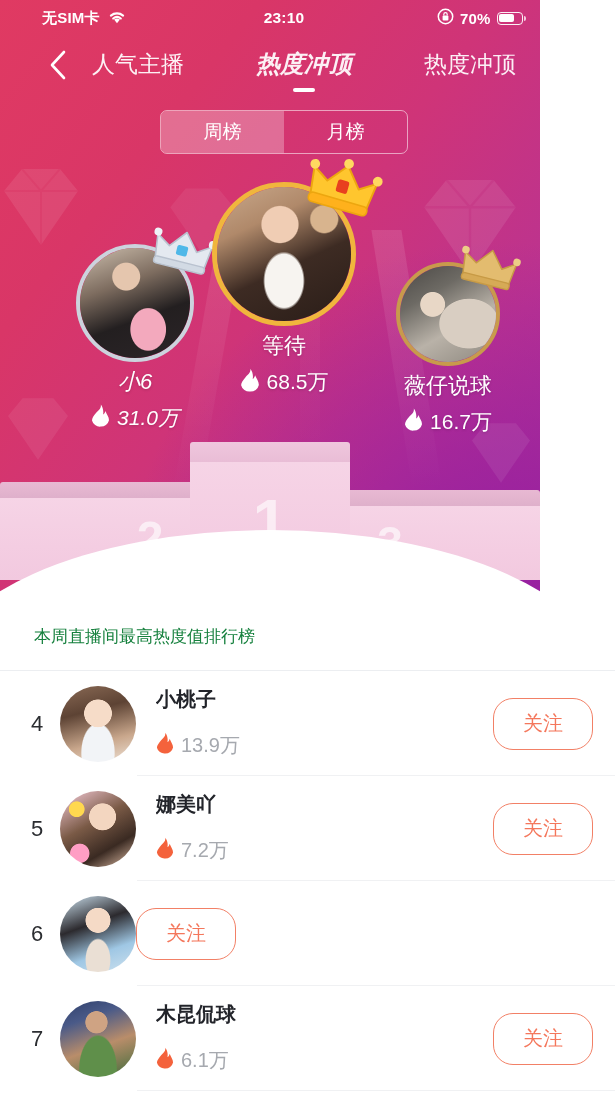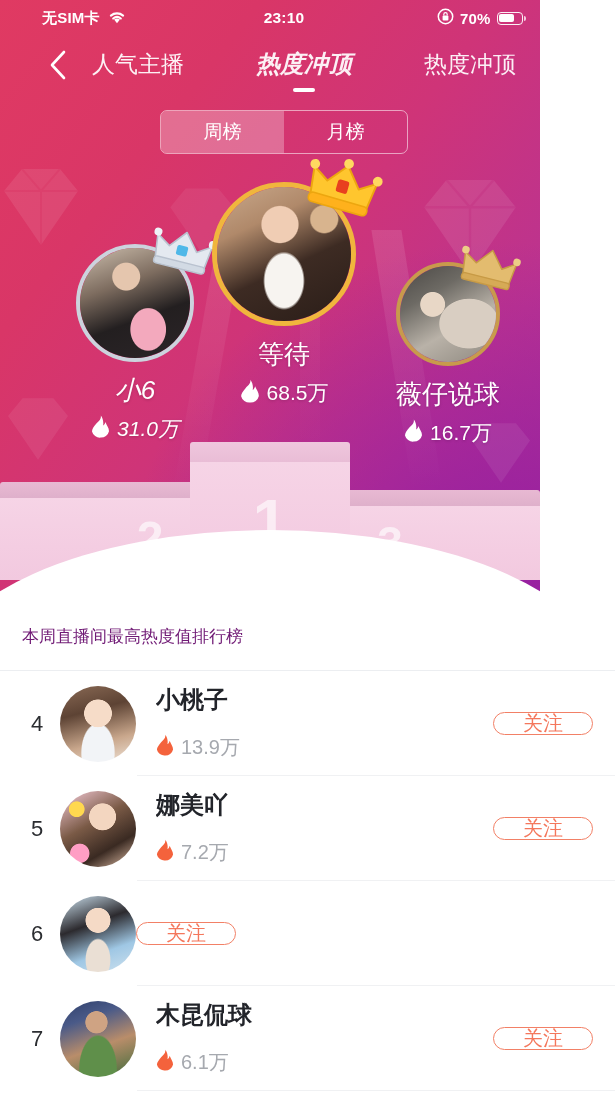--- a/index.html
+++ b/index.html
@@ -130,22 +130,22 @@
   .av-ring {
     border-radius:50%;
     overflow:hidden;
     position:relative;
     display:block;
   }
   .av-photo { width:100%; height:100%; display:block; position:relative; }
   .crown { position:absolute; pointer-events:none; }
   .wname {
     color:#fff;
-    font-size:26px;
-    margin-top:7px;
+    font-size:22px;
+    margin-top:1px;
     text-shadow:0 1px 3px rgba(0,0,0,0.18);
     white-space:nowrap;
   }
   .wheat {
     display:flex; align-items:flex-start; justify-content:center;
     gap:7px;
     margin-top:7px;
     color:#fff;
     font-size:21px;
     text-shadow:0 1px 3px rgba(0,0,0,0.18);
@@ -200,23 +200,23 @@
     width:124%;
     height:150px;
     background:#fff;
     border-radius:50% 50% 0 0 / 100% 100% 0 0;
     z-index:5;
   }
 
   
   #list-section { position:relative; background:#fff; }
   #list-caption {
-    color:#701a75;
+    color:#15803d;
     font-size:17px;
-    padding:25px 22px 22px;
+    padding:25px 34px 22px;
   }
   #list-divider { height:1px; background:#eceef1; margin:0; }
 
   .row {
     display:flex;
     align-items:center;
     height:105px;
     padding:0 22px 0 20px;
     position:relative;
   }
@@ -237,36 +237,36 @@
     width:76px; height:76px;
     border-radius:50%;
     overflow:hidden;
     flex:0 0 auto;
     margin-left:6px;
     position:relative;
   }
   .row-meta { margin-left:20px; flex:1; min-width:0; }
   .row-name {
     color:#22242a;
-    font-size:24px;
+    font-size:20px;
     font-weight:600;
     line-height:1.15;
     white-space:nowrap;
     overflow:hidden;
     text-overflow:ellipsis;
   }
   .row-heat {
     display:flex; align-items:center; gap:7px;
     margin-top:21px;
     color:#a6a9af;
     font-size:20px;
   }
   .follow-btn {
     flex:0 0 auto;
-    width:100px; height:23px;
+    width:100px; height:52px;
     border:1.5px solid #f28066;
     border-radius:20px;
     color:#f4775c;
     font-size:20px;
     display:flex; align-items:center; justify-content:center;
     cursor:pointer;
     background:transparent;
   }
 
   

